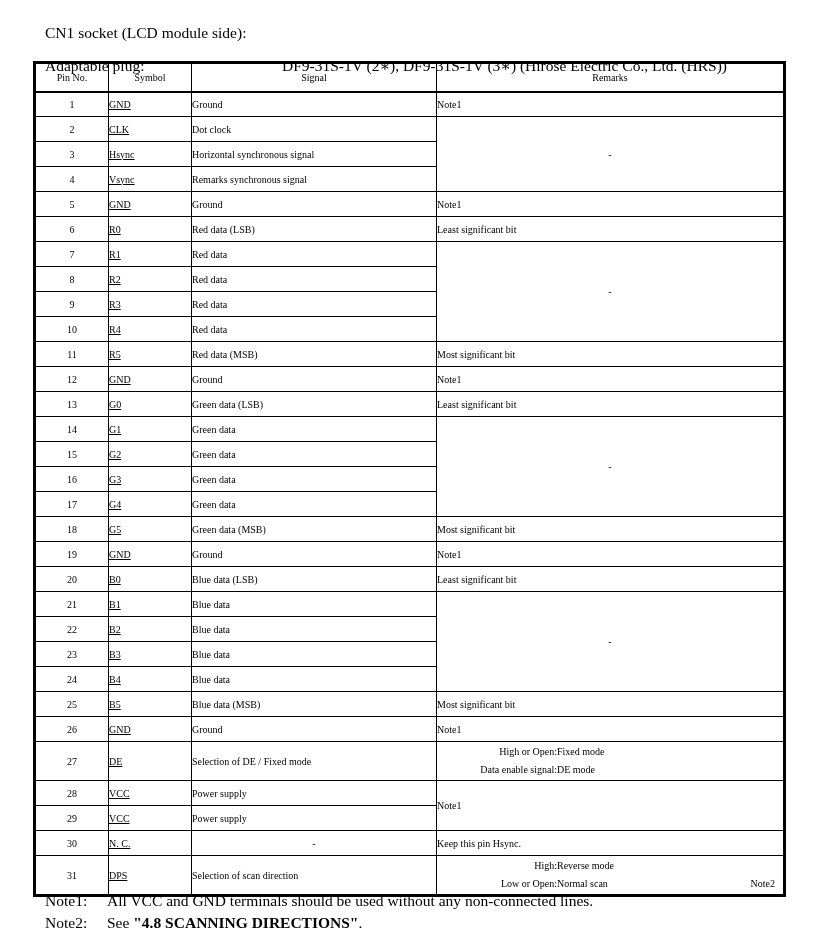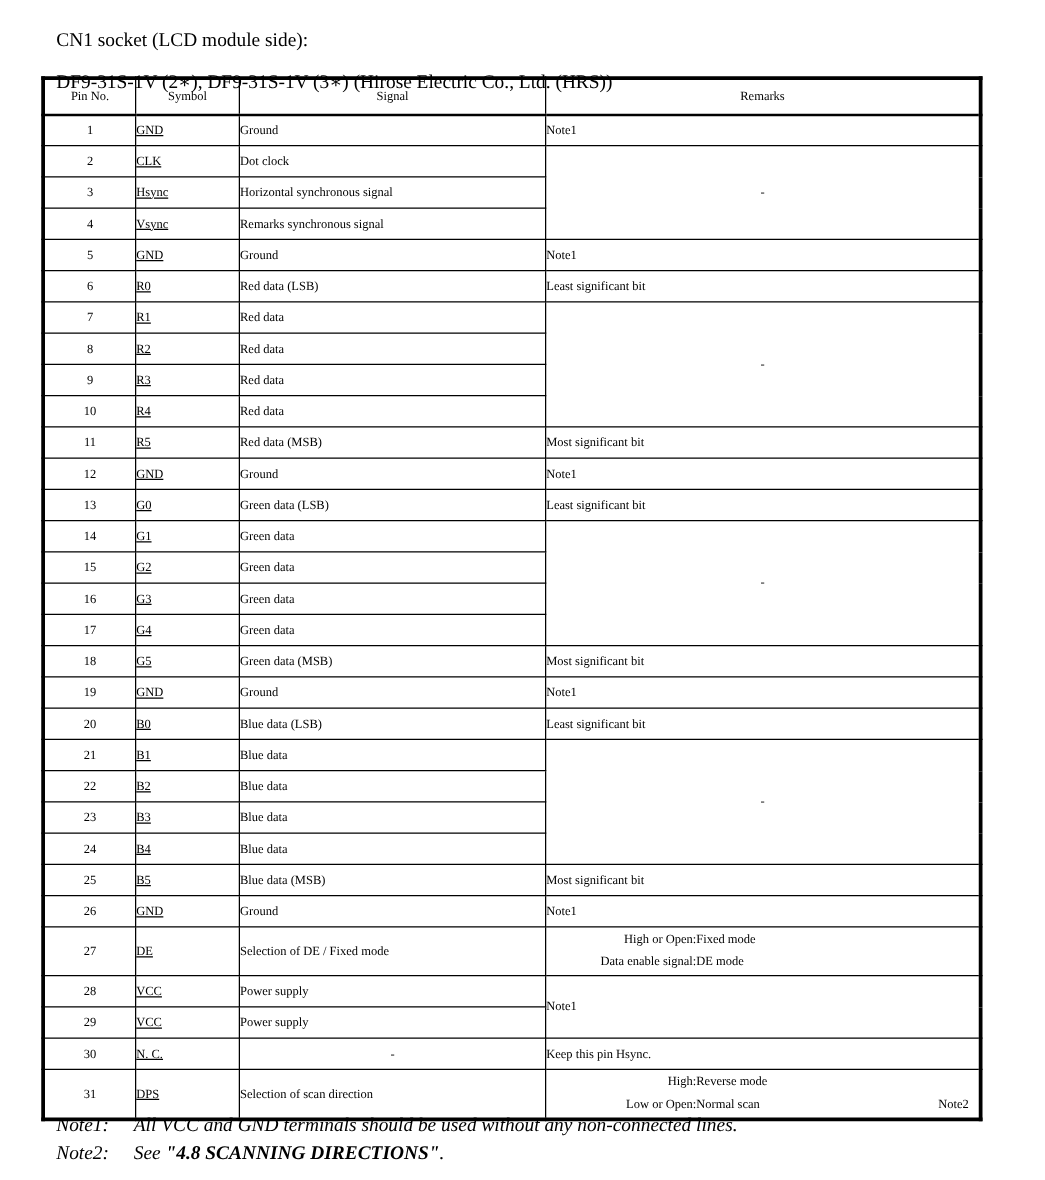--- a/index.html
+++ b/index.html
@@ -130,21 +130,20 @@
     left: 45px;
     top: 890px;
     width: 760px;
     font-size: 15.5px;
     line-height: 22px;
   }
   .note-row {
     display: flex;
     align-items: flex-start;
     white-space: nowrap;
-    font-style: italic;
   }
   .note-label {
     flex: 0 0 62px;
     width: 62px;
   }
   .note-text {
     flex: 1 1 auto;
   }
   .bold {
     font-weight: bold;
@@ -153,20 +152,21 @@
 </head>
 <body>
 
 <div class="page">
 
   <div class="conn-info">
       <div class="conn-row">
         <span class="conn-label">CN1 socket (LCD module side):</span>
       </div>
       <div class="conn-row">
+        <span class="conn-label">Adaptable plug:</span>
         <span class="conn-value">DF9-31S-1V (2∗), DF9-31S-1V (3∗) (Hirose Electric Co., Ltd. (HRS))</span>
       </div>
     </div>
 
   <table class="pin-table">
     <colgroup>
       <col class="col-pin">
         <col class="col-sym">
         <col class="col-sig">
         <col class="col-rem">

